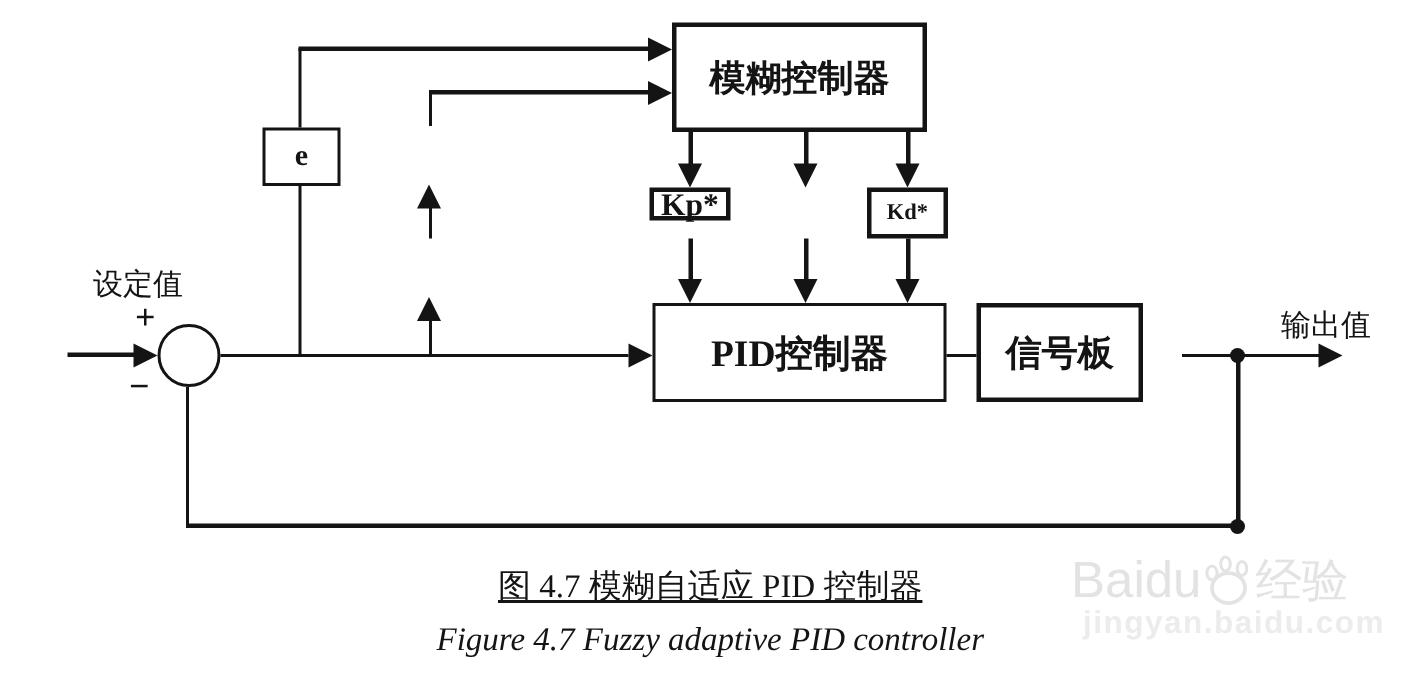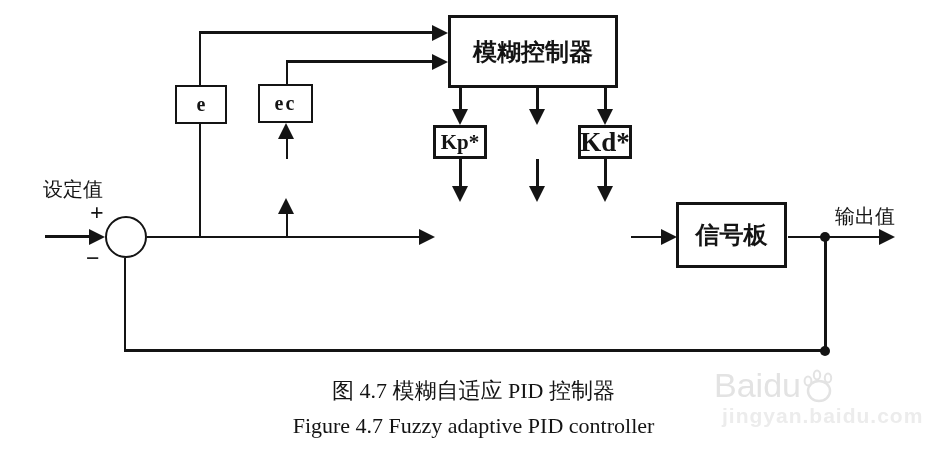--- a/index.html
+++ b/index.html
@@ -11,21 +11,21 @@
     position:absolute;background:#fff;border:2px solid #141414;
     display:flex;align-items:center;justify-content:center;
     font-weight:bold;box-sizing:border-box;text-align:center;
   }
   .heavy{border-width:3px;text-align:right;}
   .hline,.vline{position:absolute;background:#141414;}
   .arr-r{position:absolute;width:0;height:0;border-top:8px solid transparent;border-bottom:8px solid transparent;border-left:16px solid #141414;}
   .arr-u{position:absolute;width:0;height:0;border-left:8px solid transparent;border-right:8px solid transparent;border-bottom:16px solid #141414;}
   .arr-d{position:absolute;width:0;height:0;border-left:8px solid transparent;border-right:8px solid transparent;border-top:16px solid #141414;}
   .dot{position:absolute;width:10px;height:10px;border-radius:50%;background:#141414;}
-  .lbl{position:absolute;font-size:20px;white-space:nowrap;}
+  .lbl{position:absolute;font-size:20px;white-space:nowrap;margin-left:19px;}
   .sign{position:absolute;font-weight:bold;font-size:24px;line-height:1;}
   .circle{position:absolute;width:42px;height:42px;border:2px solid #141414;border-radius:50%;background:#fff;box-sizing:border-box;}
   .caption{position:absolute;left:0;width:947px;text-align:center;font-size:22px;white-space:nowrap;}
   .wm{position:absolute;color:#e3e3e3;white-space:nowrap;font-family:"Liberation Sans","DejaVu Sans",sans-serif;}
   .wm-brand{top:366px;left:714px;font-size:34px;font-weight:normal;display:flex;align-items:center;gap:0;}
   .wm-url{top:404px;left:722px;font-size:21px;font-weight:bold;color:#ececec;letter-spacing:1px;}
   .wm-suffix{font-size:31px;}
 </style>
 </head>
 <body>
@@ -46,68 +46,69 @@
   <div class="vline" style="left:199px;top:124px;width:2px;height:112px;"></div>
   <div class="box" style="left:175px;top:85px;width:52px;height:39px;font-size:20px;">e</div>
   <div class="vline" style="left:199px;top:32px;width:2px;height:53px;"></div>
   <div class="hline" style="left:199px;top:31px;width:233px;height:3px;"></div>
   <div class="arr-r" style="left:432px;top:25px;"></div>
 
   <div class="arr-u" style="left:278px;top:198px;"></div>
   <div class="vline" style="left:286px;top:212px;width:2px;height:24px;"></div>
   <div class="arr-u" style="left:278px;top:123px;"></div>
   <div class="vline" style="left:286px;top:138px;width:2px;height:21px;"></div>
-  <div class="box" style="left:258px;top:84px;width:55px;height:39px;font-size:20px;letter-spacing:2px;">ec</div>
   <div class="vline" style="left:286px;top:60px;width:2px;height:24px;"></div>
   <div class="hline" style="left:286px;top:60px;width:146px;height:3px;"></div>
   <div class="arr-r" style="left:432px;top:54px;"></div>
 
   <div class="box heavy" style="left:448px;top:15px;width:170px;height:73px;font-size:24px;">模糊控制器</div>
 
   <div class="vline" style="left:459px;top:88px;width:3px;height:23px;"></div>
   <div class="arr-d" style="left:452px;top:109px;"></div>
   <div class="vline" style="left:536px;top:88px;width:3px;height:23px;"></div>
   <div class="arr-d" style="left:529px;top:109px;"></div>
   <div class="vline" style="left:604px;top:88px;width:3px;height:23px;"></div>
   <div class="arr-d" style="left:597px;top:109px;"></div>
 
-  <div class="box heavy" style="left:433px;top:125px;width:54px;height:34px;font-size:21px;">Kp*</div>
-  <div class="box heavy" style="left:578px;top:125px;width:54px;height:34px;font-size:27px;">Kd*</div>
+  <div class="box heavy" style="left:433px;top:125px;width:54px;height:22px;font-size:21px;">Kp*</div>
+  <div class="box heavy" style="left:578px;top:125px;width:54px;height:34px;font-size:15px;">Kd*</div>
 
   <div class="vline" style="left:459px;top:159px;width:3px;height:29px;"></div>
   <div class="arr-d" style="left:452px;top:186px;"></div>
   <div class="vline" style="left:536px;top:159px;width:3px;height:29px;"></div>
   <div class="arr-d" style="left:529px;top:186px;"></div>
   <div class="vline" style="left:604px;top:159px;width:3px;height:29px;"></div>
   <div class="arr-d" style="left:597px;top:186px;"></div>
 
+  <div class="box" style="left:435px;top:202px;width:196px;height:66px;font-size:25px;">PID控制器</div>
 
   <div class="hline" style="left:631px;top:236px;width:31px;height:2px;"></div>
   <div class="arr-r" style="left:661px;top:229px;"></div>
-  <div class="box heavy" style="left:676px;top:202px;width:111px;height:66px;font-size:24px;">信号板</div>
+  <div class="box heavy" style="left:651px;top:202px;width:111px;height:66px;font-size:24px;">信号板</div>
 
   <div class="hline" style="left:788px;top:236px;width:92px;height:2px;"></div>
   <div class="arr-r" style="left:879px;top:229px;"></div>
   <div class="dot" style="left:820px;top:232px;"></div>
   <div class="lbl" style="left:835px;top:203px;">输出值</div>
 
   <div class="vline" style="left:824px;top:237px;width:3px;height:114px;"></div>
   <div class="dot" style="left:820px;top:346px;"></div>
   <div class="hline" style="left:124px;top:349px;width:701px;height:3px;"></div>
   <div class="vline" style="left:124px;top:258px;width:2px;height:93px;"></div>
 
-  <div class="caption" style="top:376px;">图 4.7  模糊自适应 PID 控制器</div>
-  <div class="caption" style="top:413px;">Figure 4.7 Fuzzy adaptive PID controller</div>
+  <div class="caption" style="top:376px;text-decoration:underline;">图 4.7  模糊自适应 PID 控制器</div>
+  <div class="caption" style="top:413px;font-style:italic;">Figure 4.7 Fuzzy adaptive PID controller</div>
 
   <div class="wm wm-brand">
     <span>Baidu</span>
     <span style="display:inline-block;line-height:0;">
       <svg width="36" height="34" viewBox="0 0 36 34">
         <ellipse cx="18" cy="22" rx="11" ry="10" fill="none" stroke="#e3e3e3" stroke-width="2.5"></ellipse>
         <ellipse cx="7" cy="12" rx="3.4" ry="4.6" fill="none" stroke="#e3e3e3" stroke-width="2"></ellipse>
         <ellipse cx="16" cy="6" rx="3.2" ry="4.6" fill="none" stroke="#e3e3e3" stroke-width="2"></ellipse>
         <ellipse cx="27" cy="9" rx="3.2" ry="4.6" fill="none" stroke="#e3e3e3" stroke-width="2"></ellipse>
       </svg>
     </span>
+    <span class="wm-suffix">经验</span>
   </div>
   <div class="wm wm-url">jingyan.baidu.com</div>
 
 </div>
 
 </body></html>

